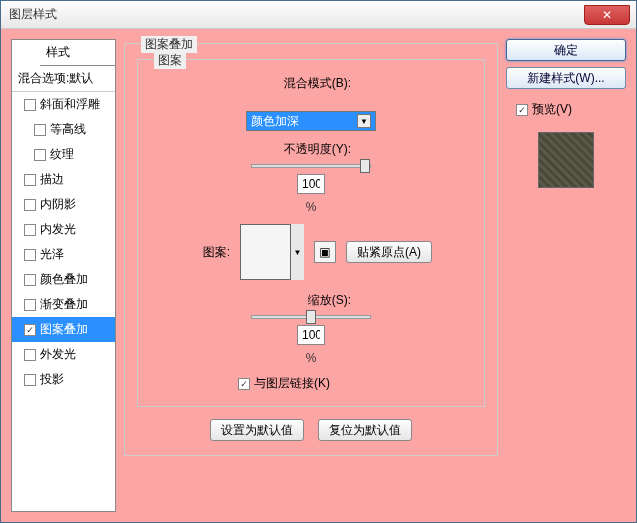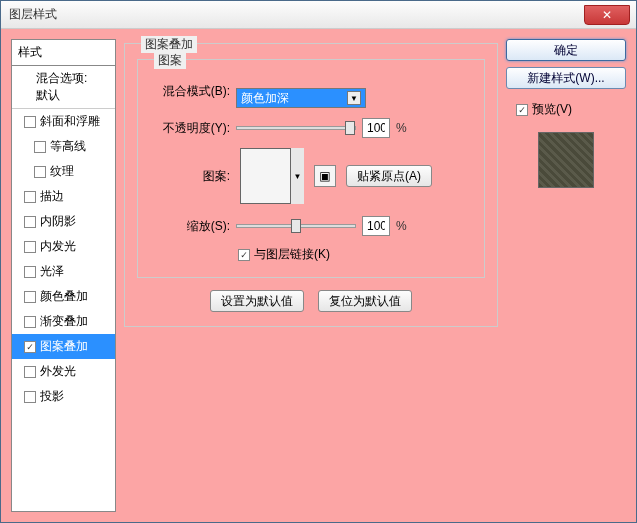--- a/index.html
+++ b/index.html
@@ -3,33 +3,33 @@
 <meta charset="utf-8">
 <style>
 * { box-sizing: border-box; font-family: "Microsoft YaHei", SimSun, Arial, sans-serif; font-size: 12px; }
 body { margin: 0; background: #fff; }
 .window { width: 637px; height: 523px; border: 1px solid #4a6a8a; background: #fca5a5; display: flex; flex-direction: column; }
 .titlebar { height: 28px; background: linear-gradient(#fdfdfd, #e8e8e8); border-bottom: 1px solid #ccc; display: flex; align-items: center; justify-content: space-between; padding: 0 0 0 8px; }
 .titlebar-title { color: #333; }
 .close-btn { width: 46px; height: 20px; background: linear-gradient(#e06060, #c83838); border: 1px solid #a02020; border-radius: 0 0 4px 4px; color: #fff; display: flex; align-items: center; justify-content: center; margin-right: 6px; cursor: pointer; }
 .body { flex: 1; padding: 10px; display: flex; gap: 8px; }
 .left-panel { width: 105px; border: 1px solid #888; background: #fff; display: flex; flex-direction: column; }
-.left-header { padding: 4px 6px; border-bottom: 1px solid #888; }
-.left-subheader { padding: 4px 24px; border-bottom: 1px solid #ccc; }
+.left-header { padding: 4px 6px; border-bottom: 1px solid #888; margin-left: 28px; }
+.left-subheader { padding: 4px 6px; border-bottom: 1px solid #ccc; }
 .style-item { padding: 4px 12px; display: flex; align-items: center; gap: 4px; cursor: pointer; }
 .style-item.indent { padding-left: 22px; text-align: right; }
 .style-item.selected { background: #2b90ff; color: #fff; }
 .cb { width: 12px; height: 12px; border: 1px solid #888; background: #fff; display: inline-flex; align-items: center; justify-content: center; font-size: 9px; color: #333; }
 .cb.checked::before { content: "✓"; }
 .center-panel { flex: 1; position: relative; }
 .fieldset { border: 1px solid #ccc; padding: 10px 12px 14px; margin: 0; }
 .fieldset-outer { margin-top: 4px; }
 .legend { position: relative; top: -18px; left: 4px; background: #f0f0f0; padding: 0 4px; display: inline-block; color: #333; }
 .fieldset-body { margin-top: -12px; }
-.row { display: flex; align-items: center; gap: 6px; margin-bottom: 10px; }
+.row { display: flex; align-items: center; gap: 6px; margin-bottom: 10px; flex-direction: column; }
 .lbl { width: 80px; text-align: right; }
 .select { width: 130px; height: 20px; background: #2b90ff; color: #fff; display: flex; align-items: center; justify-content: space-between; padding: 0 4px; border: 1px solid #777; cursor: pointer; margin-top: 13px; }
 .select .arrow { width: 14px; height: 14px; background: #eee; border: 1px solid #777; color: #000; display: flex; align-items: center; justify-content: center; font-size: 8px; }
 .slider { width: 120px; height: 4px; background: #ddd; border: 1px solid #999; position: relative; }
 .slider .thumb { width: 10px; height: 14px; background: #e8e8e8; border: 1px solid #666; position: absolute; top: -6px; }
 .num-input { width: 28px; height: 20px; border: 1px solid #888; background: #fff; padding: 0 4px; }
 .pct { color: #333; }
 .pattern-row { display: flex; align-items: center; gap: 10px; margin: 6px 0 12px; }
 .pattern-swatch { width: 64px; height: 56px; border: 1px solid #666; background: #f5f5f5; position: relative; }
 .pattern-swatch .ddl { position: absolute; right: -1px; top: -1px; bottom: -1px; width: 14px; background: #e8e8e8; border-left: 1px solid #666; display: flex; align-items: center; justify-content: center; font-size: 8px; }

